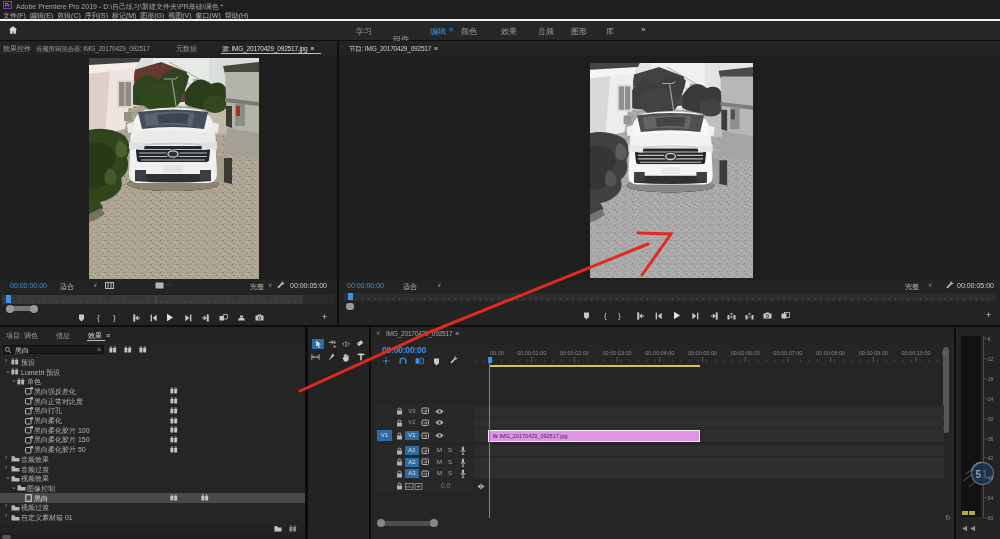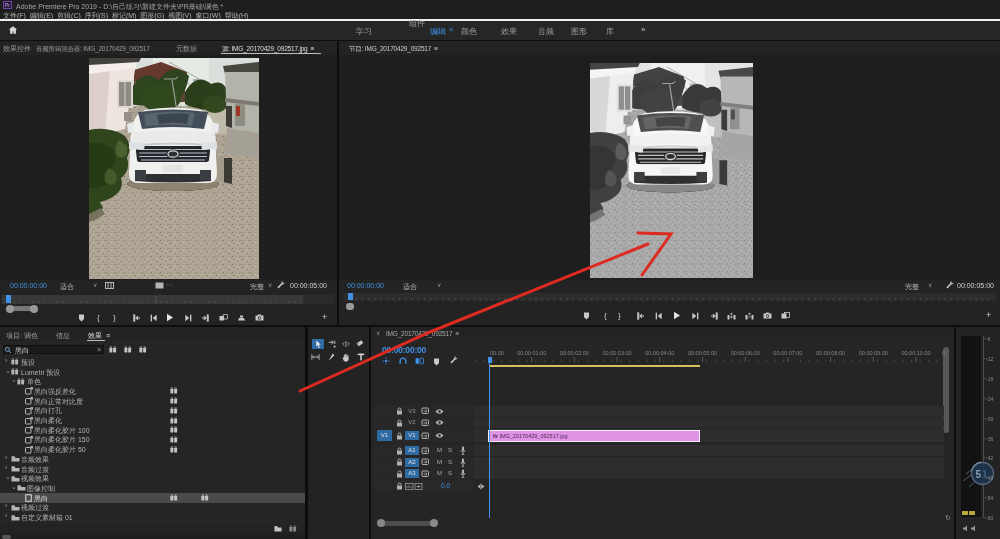--- a/index.html
+++ b/index.html
@@ -19,21 +19,21 @@
 
 <div class="a" style="left:0;top:10px;width:1000px;height:9px;background:#1e1e1e;"></div>
 <div class="a" style="left:3px;top:11px;font-size:7px;color:#b2b2b2;white-space:nowrap;">文件(F)&nbsp;&nbsp;编辑(E)&nbsp;&nbsp;剪辑(C)&nbsp;&nbsp;序列(S)&nbsp;&nbsp;标记(M)&nbsp;&nbsp;图形(G)&nbsp;&nbsp;视图(V)&nbsp;&nbsp;窗口(W)&nbsp;&nbsp;帮助(H)</div>
 <div class="a" style="left:0;top:19px;width:1000px;height:2px;background:#f0f0f0;"></div>
 
 <div class="a" style="left:0;top:21px;width:1000px;height:19px;background:#262626;"></div>
 <svg class="a" style="left:8px;top:25px;" width="10" height="10" viewBox="0 0 24 24">
     <path fill="#d8d8d8" d="M12 3 2 11h3v10h6v-6h2v6h6V11h3z"></path>
   </svg>
 <div class="a t8" style="left:356px;top:26px;">学习</div>
-<div class="a t8" style="left:393px;top:18px;margin-left:16px;">组件</div>
+<div class="a t8" style="left:393px;top:34px;">组件</div>
 <div class="a t8" style="left:430px;top:26px;color:#3f92e8;">编辑</div>
 <div class="a" style="left:449px;top:26px;font-size:7px;color:#3f92e8;">≡</div>
 <div class="a t8" style="left:461px;top:26px;">颜色</div>
 <div class="a t8" style="left:501px;top:26px;">效果</div>
 <div class="a t8" style="left:538px;top:26px;">音频</div>
 <div class="a t8" style="left:571px;top:26px;">图形</div>
 <div class="a t8" style="left:606px;top:26px;">库</div>
 <div class="a" style="left:641px;top:25px;font-size:8px;color:#c8c8c8;">»</div>
 
 <div class="a" style="left:0;top:41px;width:337px;height:284px;background:#1e1e1e;"></div>

